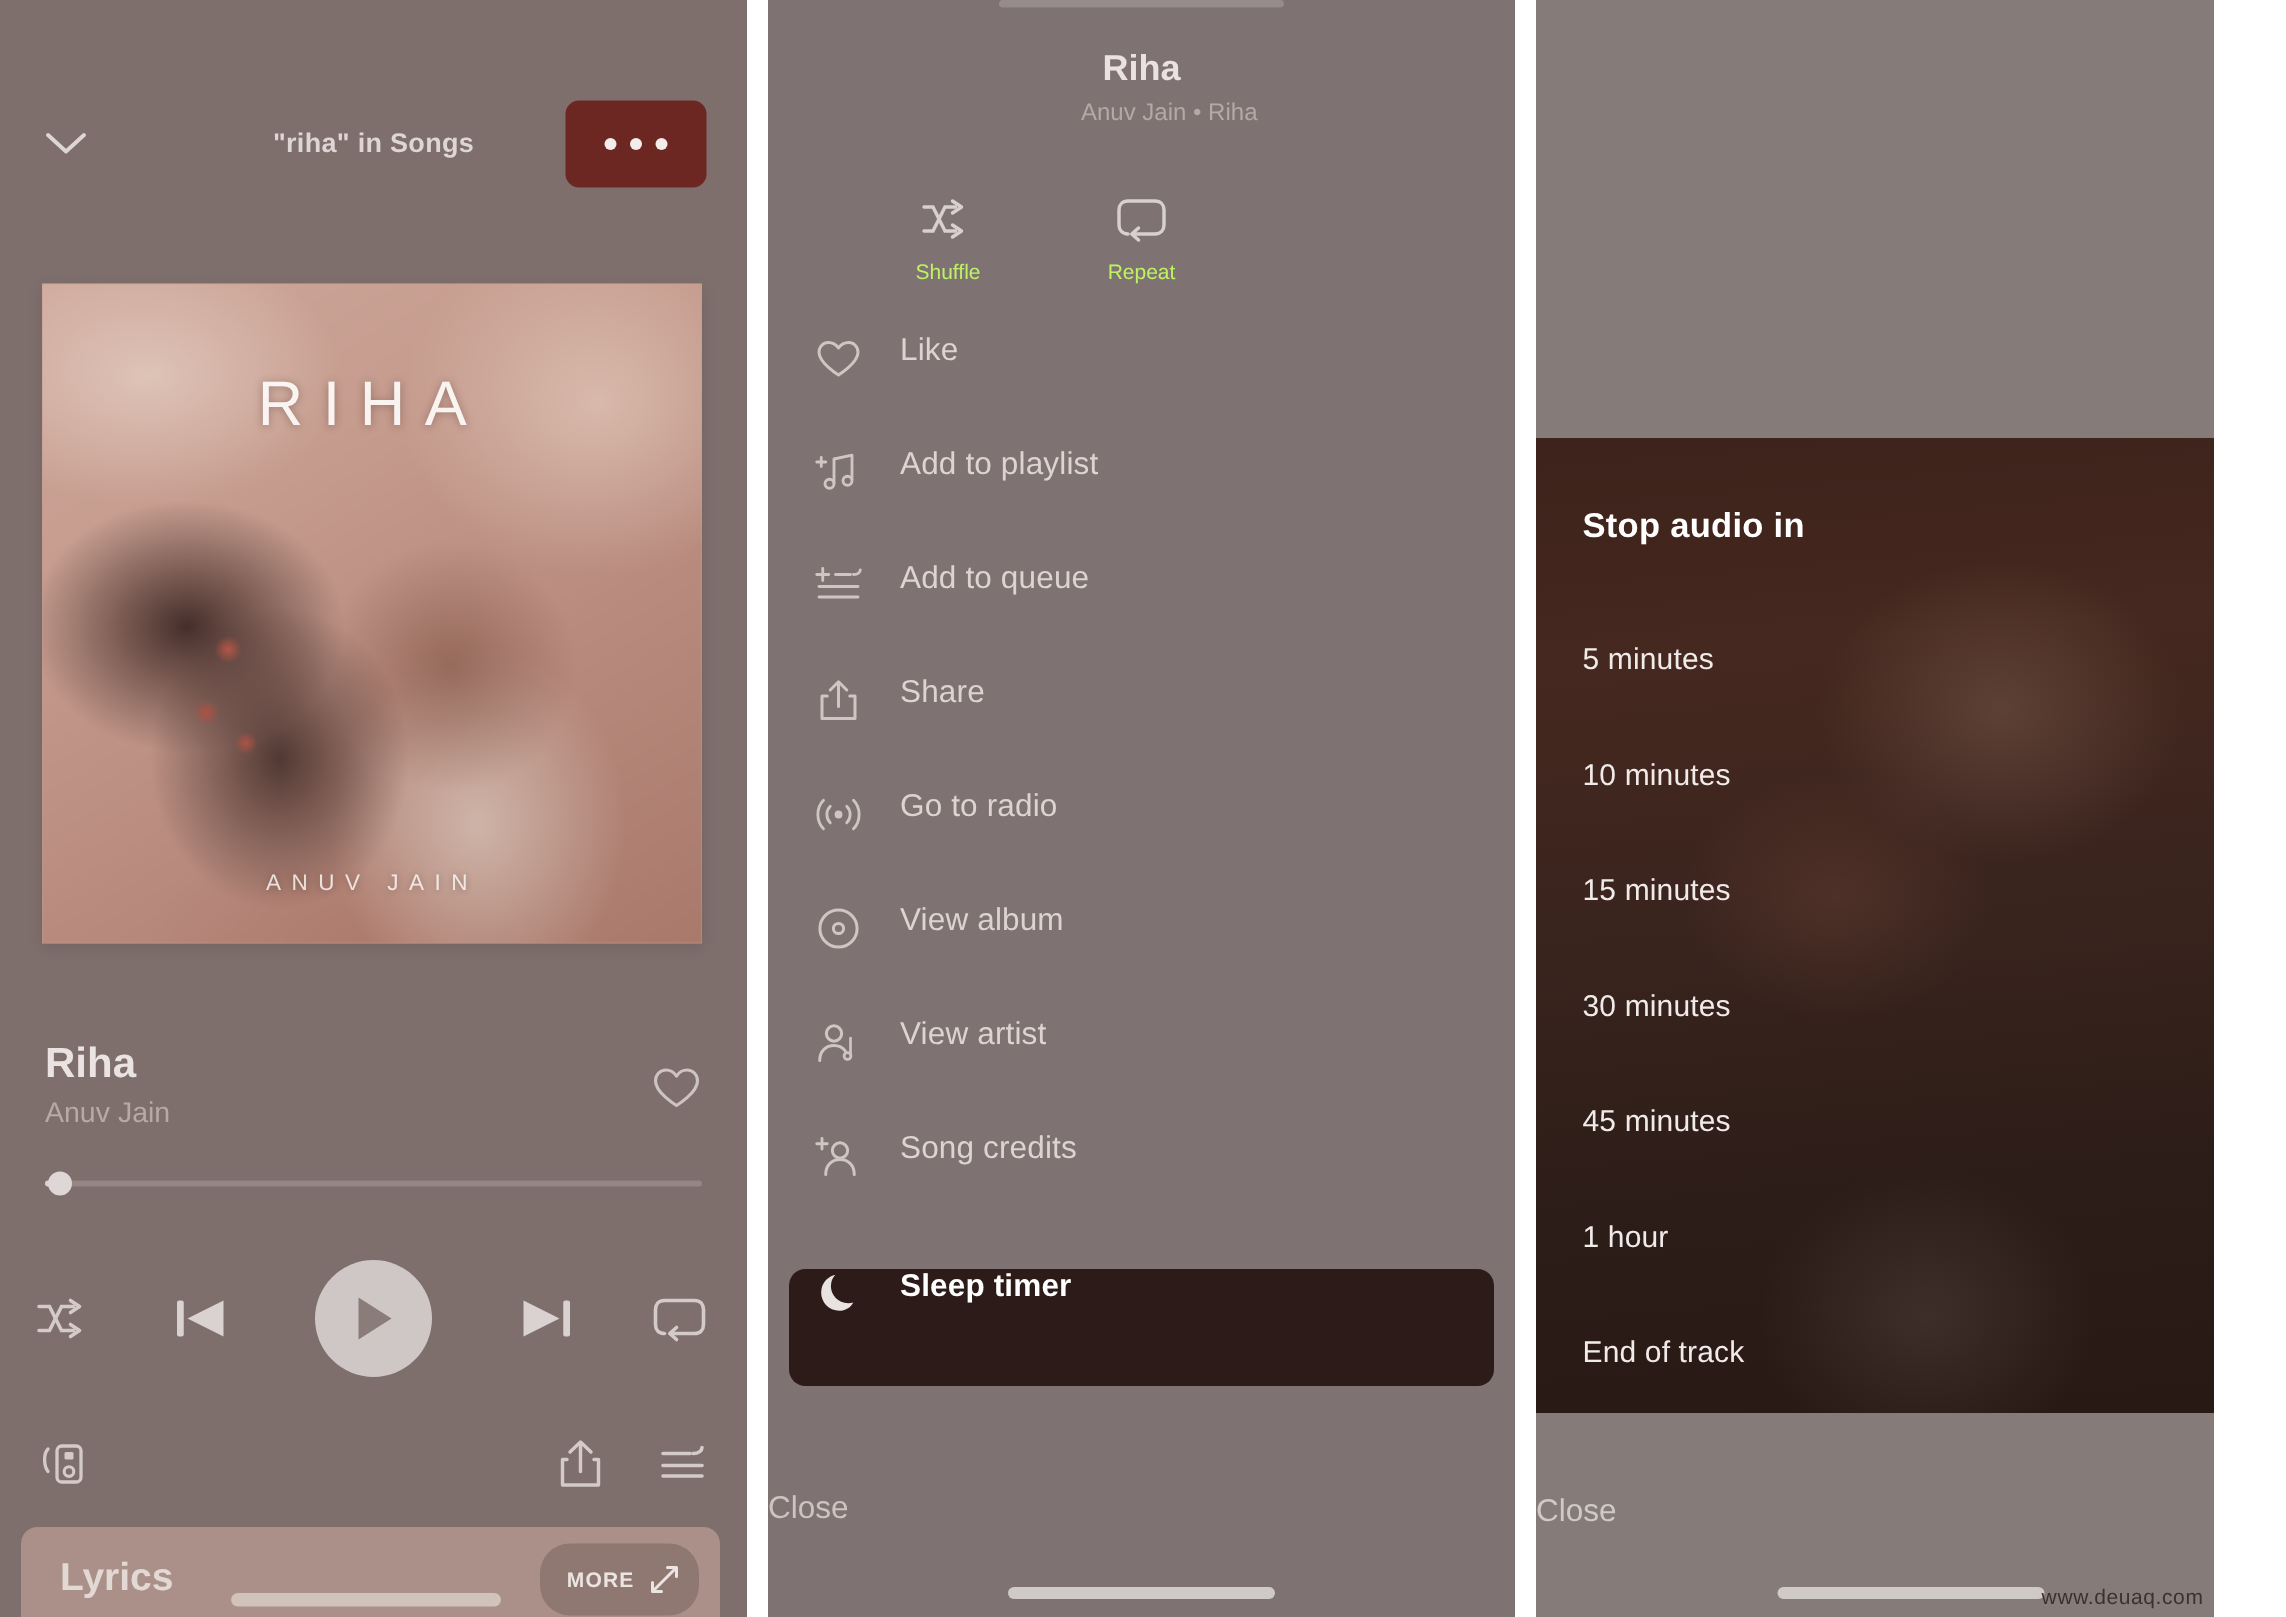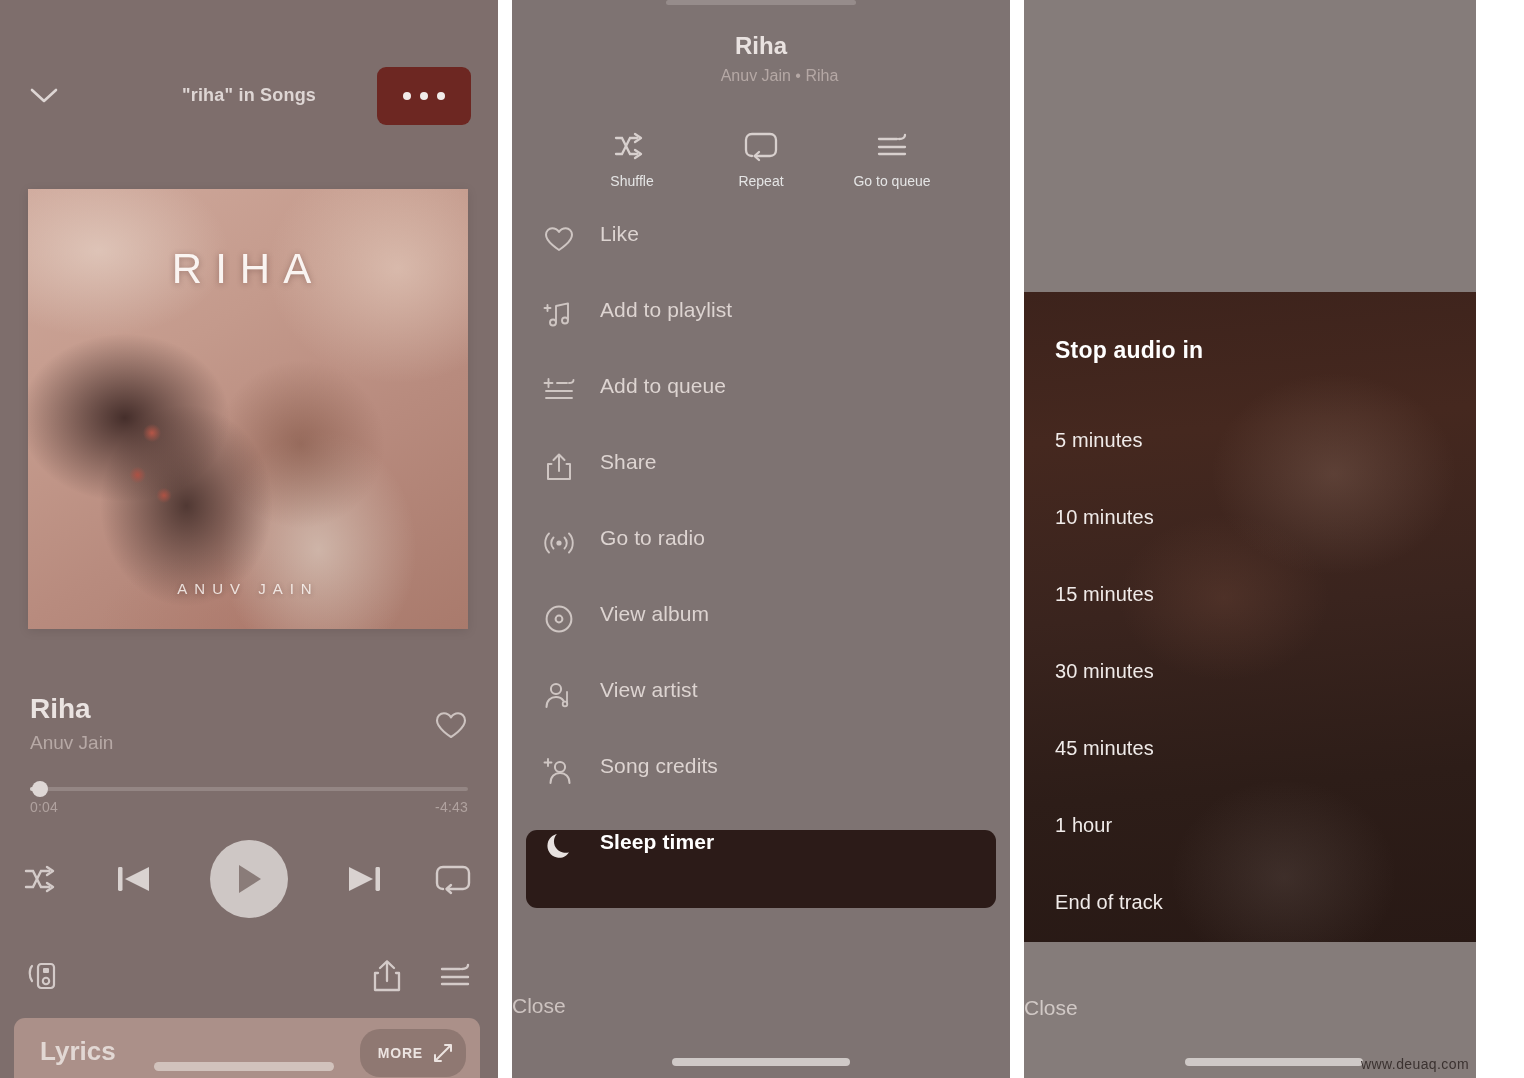--- a/index.html
+++ b/index.html
@@ -210,35 +210,35 @@
     font-size: 16px; color: #b5a8a5; margin-top: 5px; padding-left: 37px;
   }
 
   .tm-actions {
     position: absolute; left: 0; top: 126px; width: 498px; height: 72px;
   }
   .tm-actions .tmA {
     position: absolute; top: 0; width: 140px; text-align: center;
   }
   .tmA .ic { height: 40px; display:flex; align-items:center; justify-content:center; }
-  .tmA .lb { font-size: 14px; color: #e5e5e5; margin-top: 7px; }
+  .tmA .lb { font-size: 14px; color: #bef264; margin-top: 7px; }
   .tmA-shuffle { left: 50px; }
   .tmA-repeat  { left: 179px; }
   .tmA-queue   { left: 310px; }
 
   .tm-list { position: absolute; left: 0; top: 222px; width: 498px; }
   .tm-item {
     position: relative; height: 76px;
     display: flex; align-items: flex-start; padding-left: 30px; gap: 24px;
   }
   .tm-item .mi-icon { width: 34px; height: 34px; display:flex; align-items:center; justify-content:center; flex:0 0 34px; }
   .tm-item .mi-label { font-size: 21px; color: #ddd4d1; letter-spacing: .1px; }
 
   .tm-item.selected {
-    margin: 0 14px; width: 470px; height: 78px;
+    margin: 16px 14px; width: 470px; height: 78px;
     background: #2c1b18;
     border-radius: 11px;
     padding-left: 16px; gap: 24px;
   }
   .tm-item.selected .mi-label { color: #ffffff; font-weight: bold; }
 
   .sheet-close {
     position: absolute; left: 0; bottom: 60px; width: 498px;
     text-align: left; font-size: 21px; color: #cdc3c0;
   }
@@ -322,24 +322,20 @@
     <div class="heart-btn">
       <svg viewBox="0 0 38 34">
           <path d="M19 29 C19 29 5 20.5 5 12.6 C5 8.3 8.2 5.3 11.9 5.3 C14.8 5.3 17.5 7 19 9.4 C20.5 7 23.2 5.3 26.1 5.3 C29.8 5.3 33 8.3 33 12.6 C33 20.5 19 29 19 29 Z" fill="none" stroke="#cdc3c0" stroke-width="2.1" stroke-linejoin="round"></path>
         </svg>
     </div>
 
     <div class="np-progress">
       <div class="track-bg"></div>
       <div class="track-fill"></div>
       <div class="knob"></div>
-    </div>
-    <div class="np-times">
-      <span>0:04</span>
-      <span>-4:43</span>
     </div>
 
     <div class="np-controls">
       <div class="c c-shuffle">
         <svg width="40" height="34" viewBox="0 0 40 34">
           <path d="M3 9 H10 L18 25 H26" fill="none" stroke="#d4cbc9" stroke-width="2.4" stroke-linecap="round"></path>
           <path d="M3 25 H10 L18 9 H26" fill="none" stroke="#d4cbc9" stroke-width="2.4" stroke-linecap="round"></path>
           <path d="M24 5 L30 9 L24 13" fill="none" stroke="#d4cbc9" stroke-width="2.4" stroke-linecap="round" stroke-linejoin="round"></path>
           <path d="M24 21 L30 25 L24 29" fill="none" stroke="#d4cbc9" stroke-width="2.4" stroke-linecap="round" stroke-linejoin="round"></path>
         </svg>
@@ -433,31 +429,20 @@
         <div class="lb">Shuffle</div>
       </div>
       <div class="tmA tmA-repeat">
         <div class="ic">
           <svg width="36" height="32" viewBox="0 0 36 32">
             <path d="M9 26 C5.2 26 3 23.4 3 20 V10 C3 6.6 5.2 4 9 4 H27 C30.8 4 33 6.6 33 10 V20 C33 23.4 30.8 26 27 26 H13" fill="none" stroke="#d8d0ce" stroke-width="2.3" stroke-linecap="round" stroke-linejoin="round"></path>
             <path d="M16 22 L11.5 26 L16 30" fill="none" stroke="#d8d0ce" stroke-width="2.3" stroke-linecap="round" stroke-linejoin="round"></path>
           </svg>
         </div>
         <div class="lb">Repeat</div>
-      </div>
-      <div class="tmA tmA-queue">
-        <div class="ic">
-          <svg width="36" height="30" viewBox="0 0 36 30">
-            <path d="M5 8 H23" fill="none" stroke="#d8d0ce" stroke-width="2.3" stroke-linecap="round"></path>
-            <path d="M25 8 C29 8 31 6 31 4" fill="none" stroke="#d8d0ce" stroke-width="2.3" stroke-linecap="round"></path>
-            <path d="M5 16 H31" fill="none" stroke="#d8d0ce" stroke-width="2.3" stroke-linecap="round"></path>
-            <path d="M5 23 H31" fill="none" stroke="#d8d0ce" stroke-width="2.3" stroke-linecap="round"></path>
-          </svg>
-        </div>
-        <div class="lb">Go to queue</div>
       </div>
     </div>
 
     <div class="tm-list">
 
       <div class="tm-item">
         <span class="mi-icon">
           <svg width="32" height="30" viewBox="0 0 32 30">
               <path d="M16 26 C16 26 3 18 3 10.8 C3 7 5.9 4.3 9.2 4.3 C11.9 4.3 14.5 5.8 16 8 C17.5 5.8 20.1 4.3 22.8 4.3 C26.1 4.3 29 7 29 10.8 C29 18 16 26 16 26 Z" fill="none" stroke="#cfc6c3" stroke-width="2" stroke-linejoin="round"></path>
             </svg>

